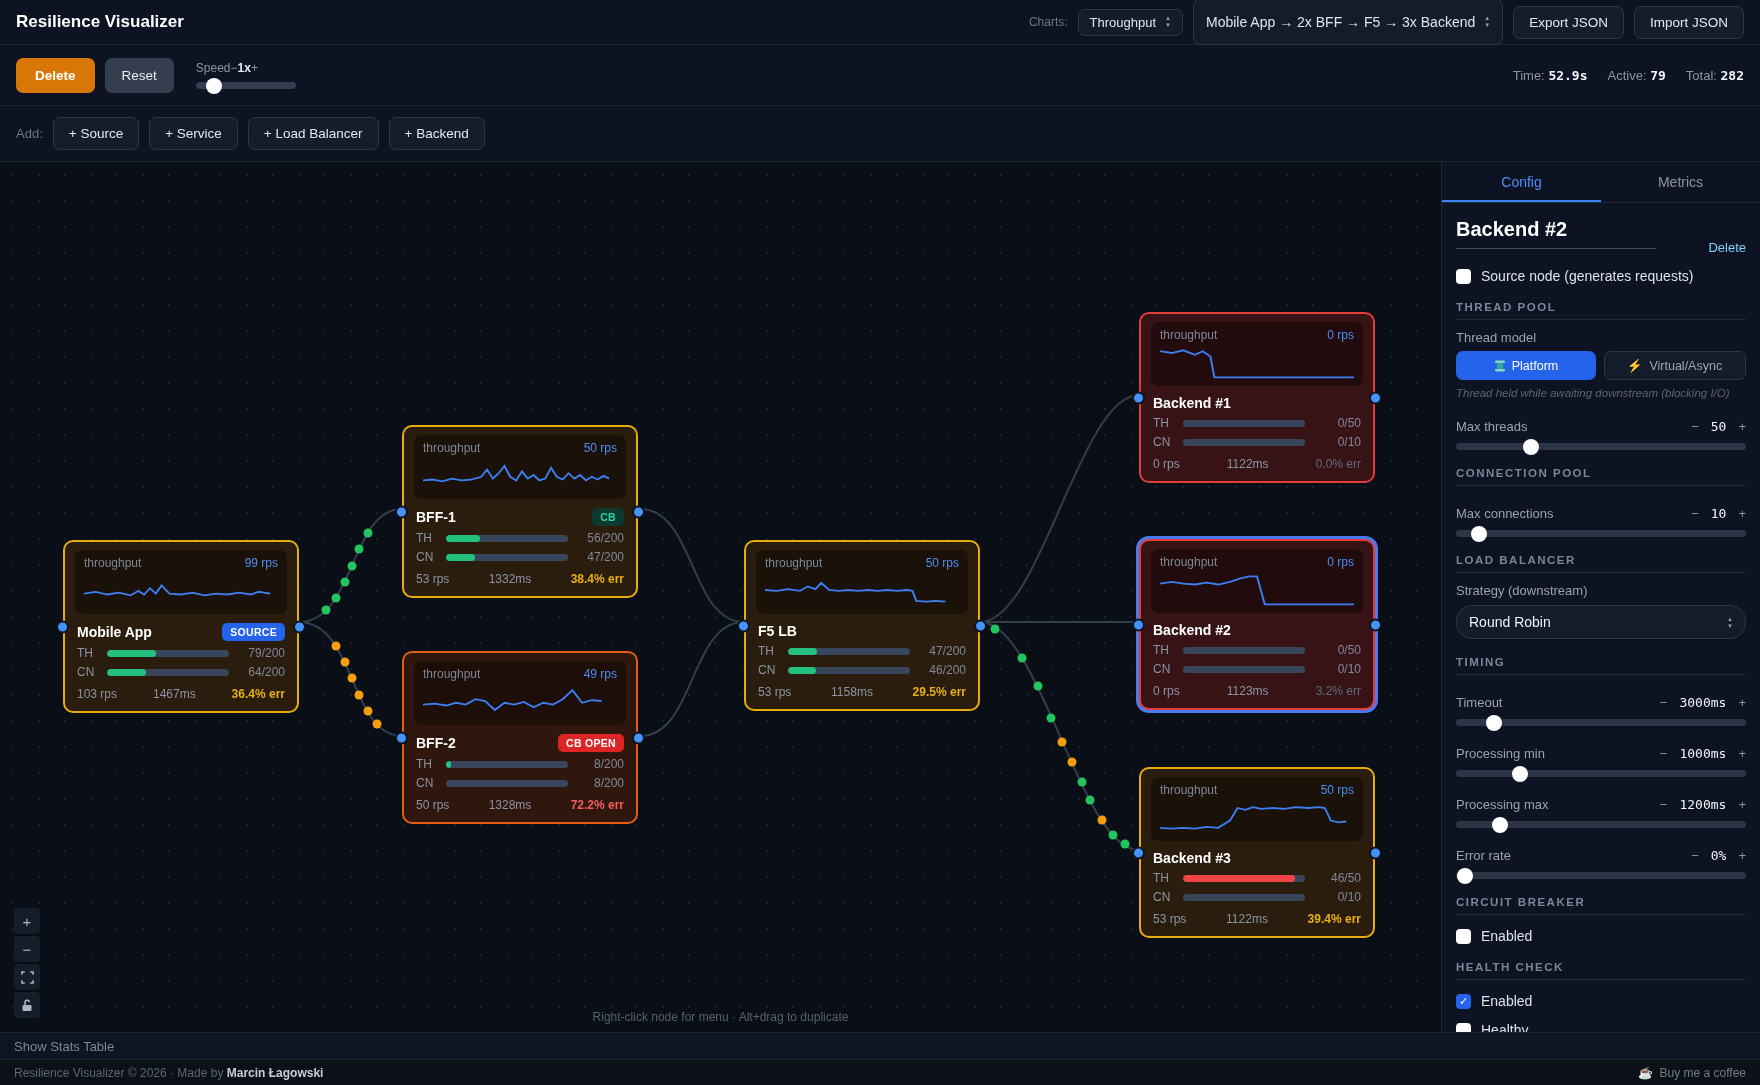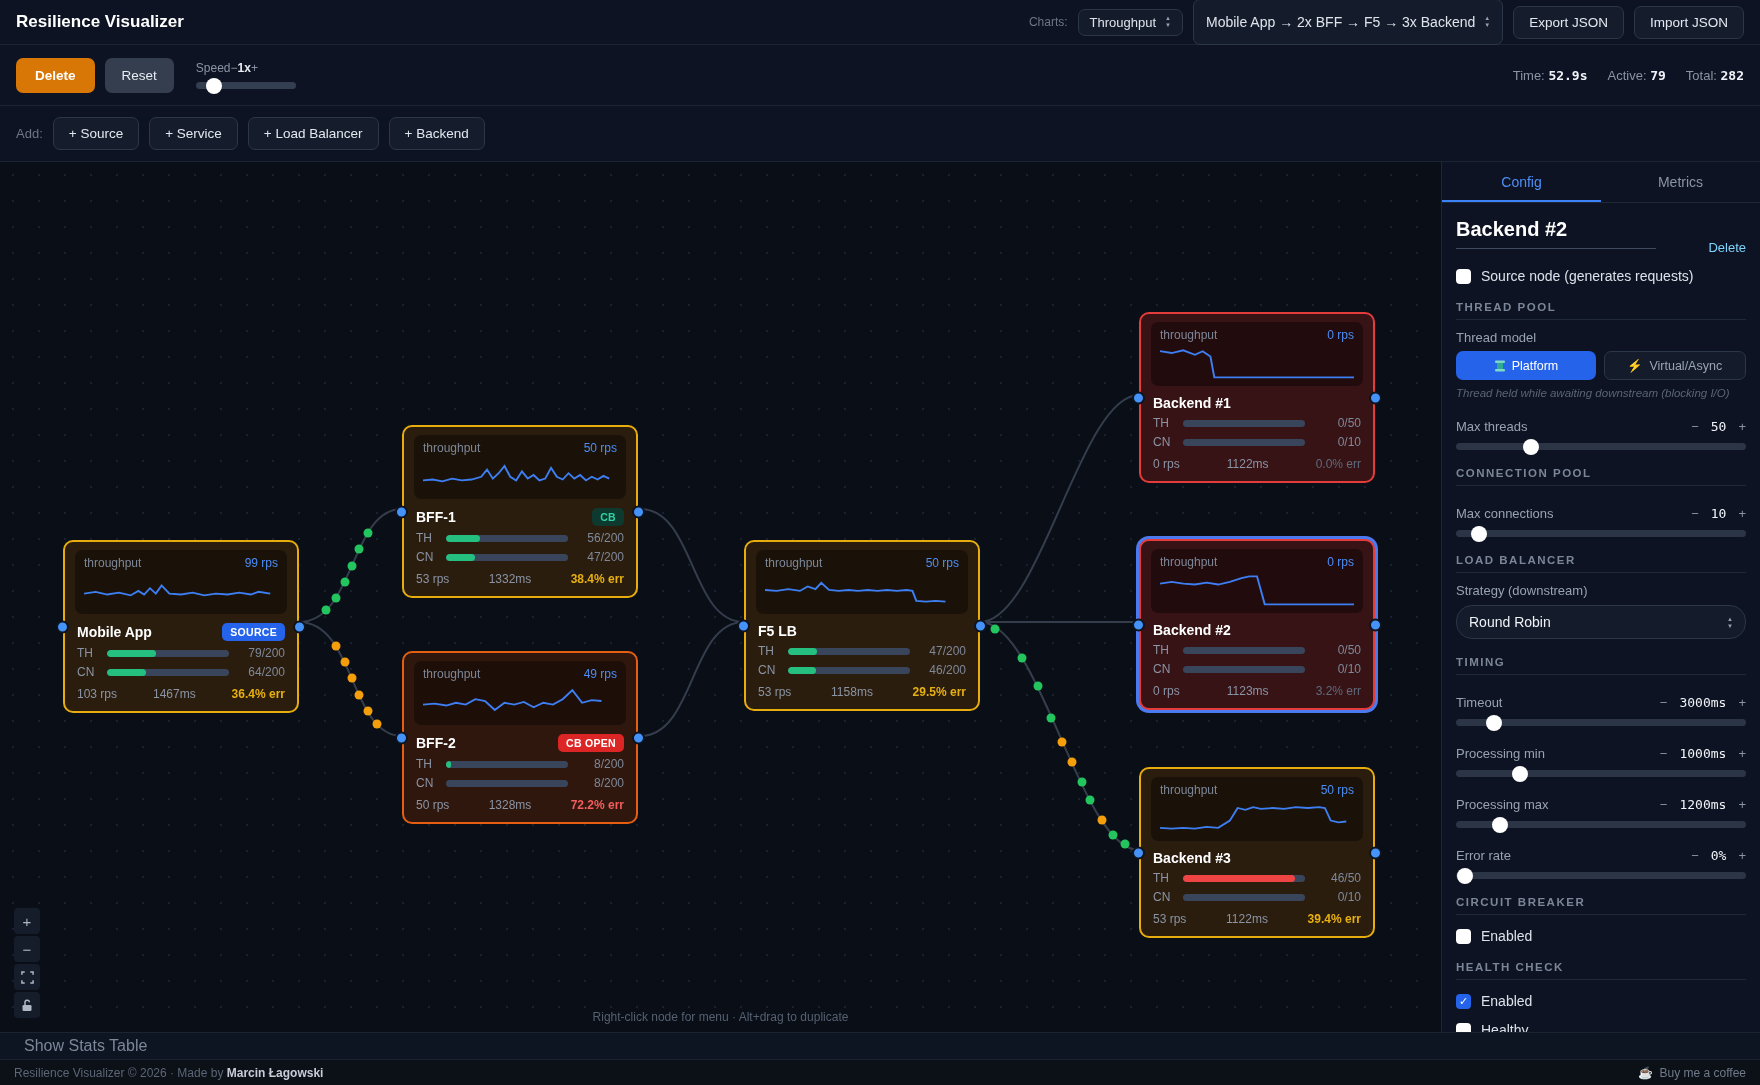--- a/index.html
+++ b/index.html
@@ -90,21 +90,21 @@
   .seg.idle{background:#141b2a;border:1px solid #2b3648;color:#9aa4b4}
   .hintsmall{font-style:italic;font-size:11.5px;color:#5a6476;margin-top:7px}
   .sl-row{display:flex;align-items:center;margin-top:20px;font-size:13px;color:#98a2b2}
   .sl-row .sval{margin-left:auto;display:flex;align-items:center;gap:12px}
   .sval .pm{color:#8a94a5;cursor:pointer}
   .sval .v{font-family:"DejaVu Sans Mono",monospace;color:#f0f3f7;font-size:13px}
   .sl-track{position:relative;height:7px;background:#2b3546;border-radius:4px;margin-top:9px;cursor:pointer}
   .dd{display:flex;align-items:flex-end;justify-content:space-between;background:#141b2a;border:1px solid #2b3648;border-radius:16px;padding:8px 12px;font-size:14px;margin-top:7px;color:#eef1f6;cursor:pointer}
 
   
-  .statsbar{height:27px;display:flex;align-items:center;padding:0 24px;background:#0d1422;border-top:1px solid #1b2432;font-size:16px;color:#7d8798;cursor:pointer}
+  .statsbar{height:27px;display:flex;align-items:center;padding:0 14px;background:#0d1422;border-top:1px solid #1b2432;font-size:13px;color:#7d8798;cursor:pointer}
   .footer{height:26px;display:flex;align-items:center;justify-content:space-between;padding:0 14px;background:#0c1017;border-top:1px solid #1a222f;font-size:12px;color:#5c6676}
   .footer .author{color:#c7cdd8;font-weight:bold}
   .footer .fr{display:flex;gap:6px;align-items:center;color:#707a8a;cursor:pointer}
 </style>
 </head>
 <body>
 
 <div class="topbar">
   <div class="brand">Resilience Visualizer</div>
   <div class="top-right">

